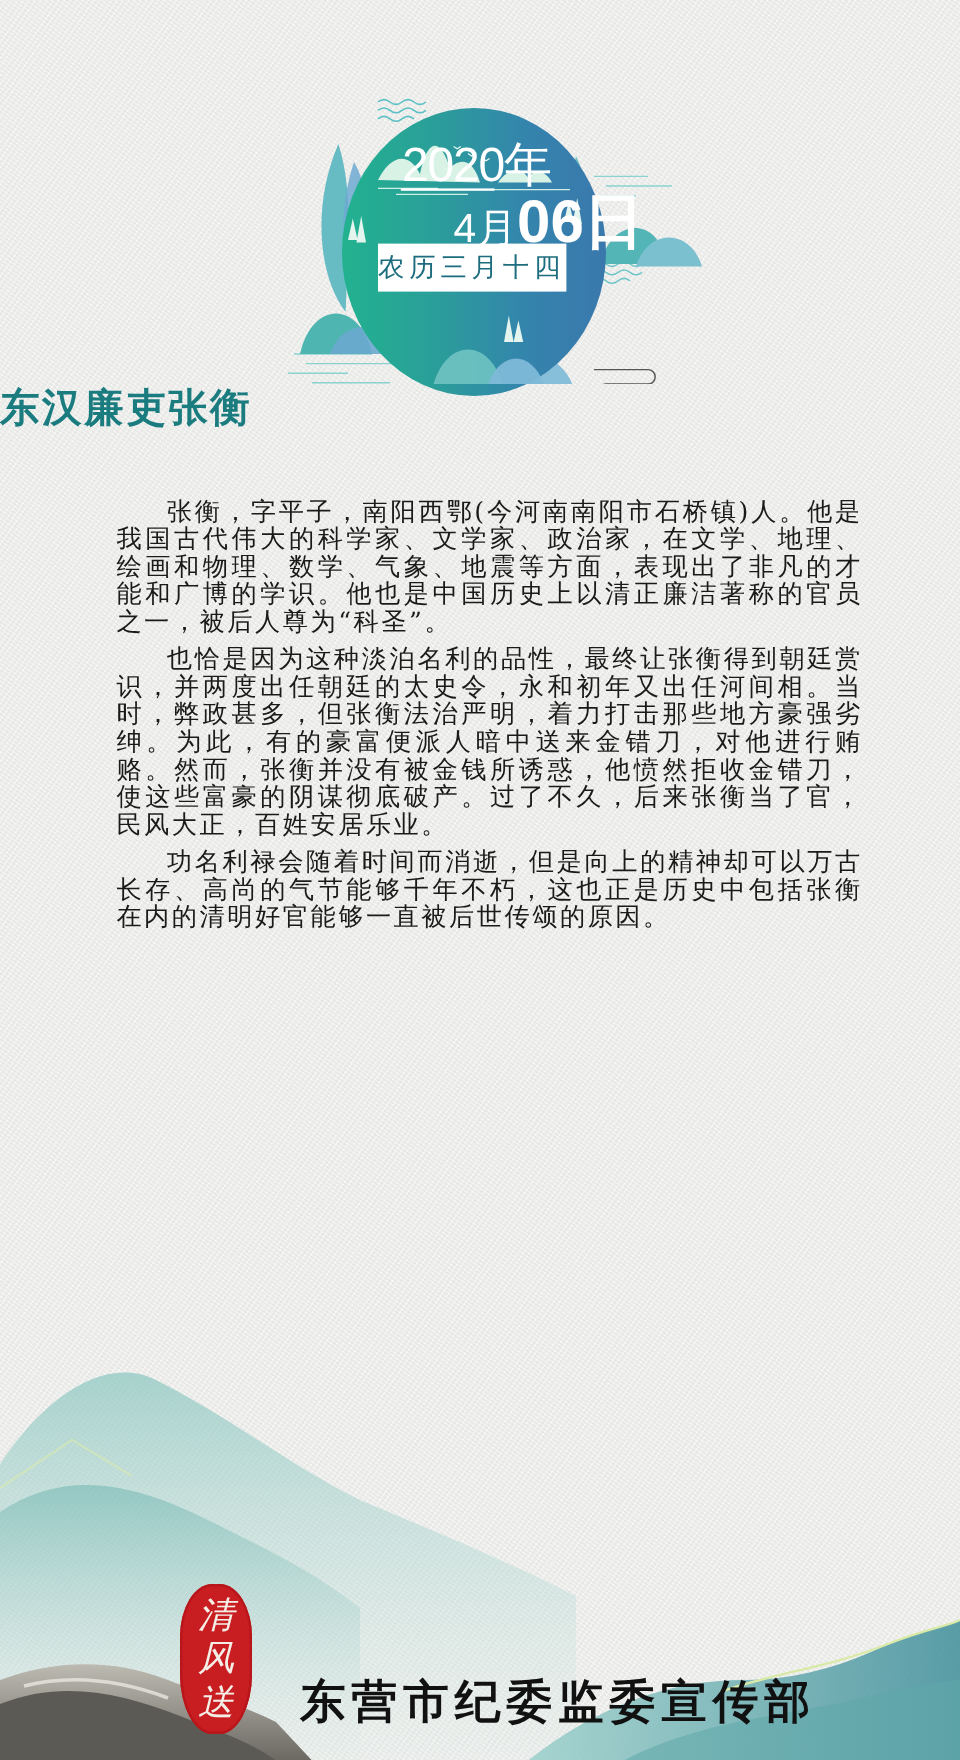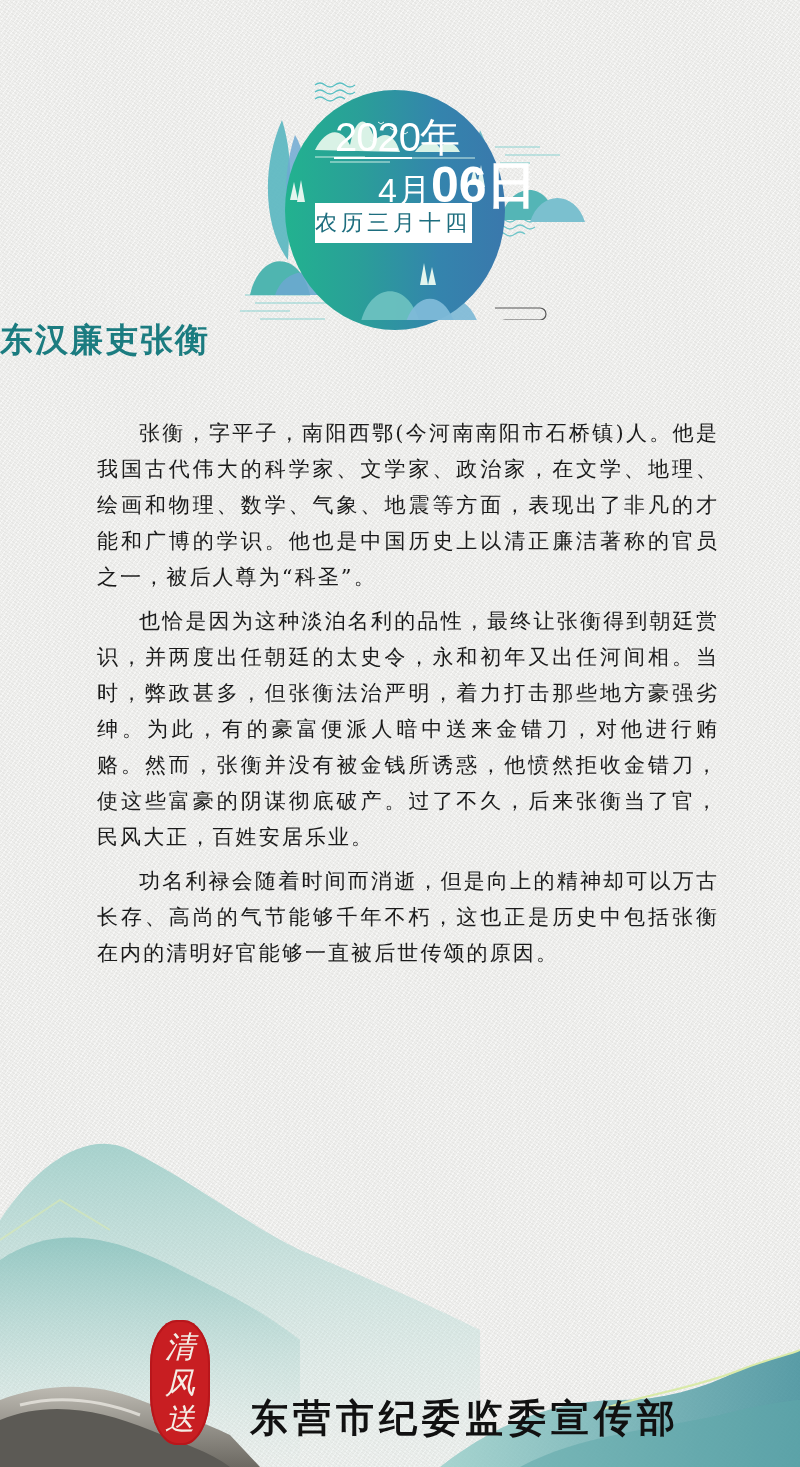--- a/index.html
+++ b/index.html
@@ -41,21 +41,21 @@
 
   
   .title {
     left: 0; top: 318px; width: 800px; text-align: left;
     color: #1b7c80; font-family: "DejaVu Sans", sans-serif; font-size: 33px; font-weight: bold; letter-spacing: 2px;
   }
 
   
   .article {
     left: 97px; top: 415px; width: 622px;
-    color: #1a1a1a; font-size: 21px; line-height: 36px; letter-spacing: 2.1px;
+    color: #1a1a1a; font-size: 21px; line-height: 23px; letter-spacing: 2.1px;
     text-align: justify; z-index: 3;
   }
   .article p { margin: 0 0 8px 0; text-indent: 2em; }
 
   
   .landscape { left: 0; top: 1100px; width: 800px; height: 367px; z-index: 1; }
 
   
   .seal {
     left: 150px; top: 1320px; width: 60px; height: 125px; z-index: 4;

